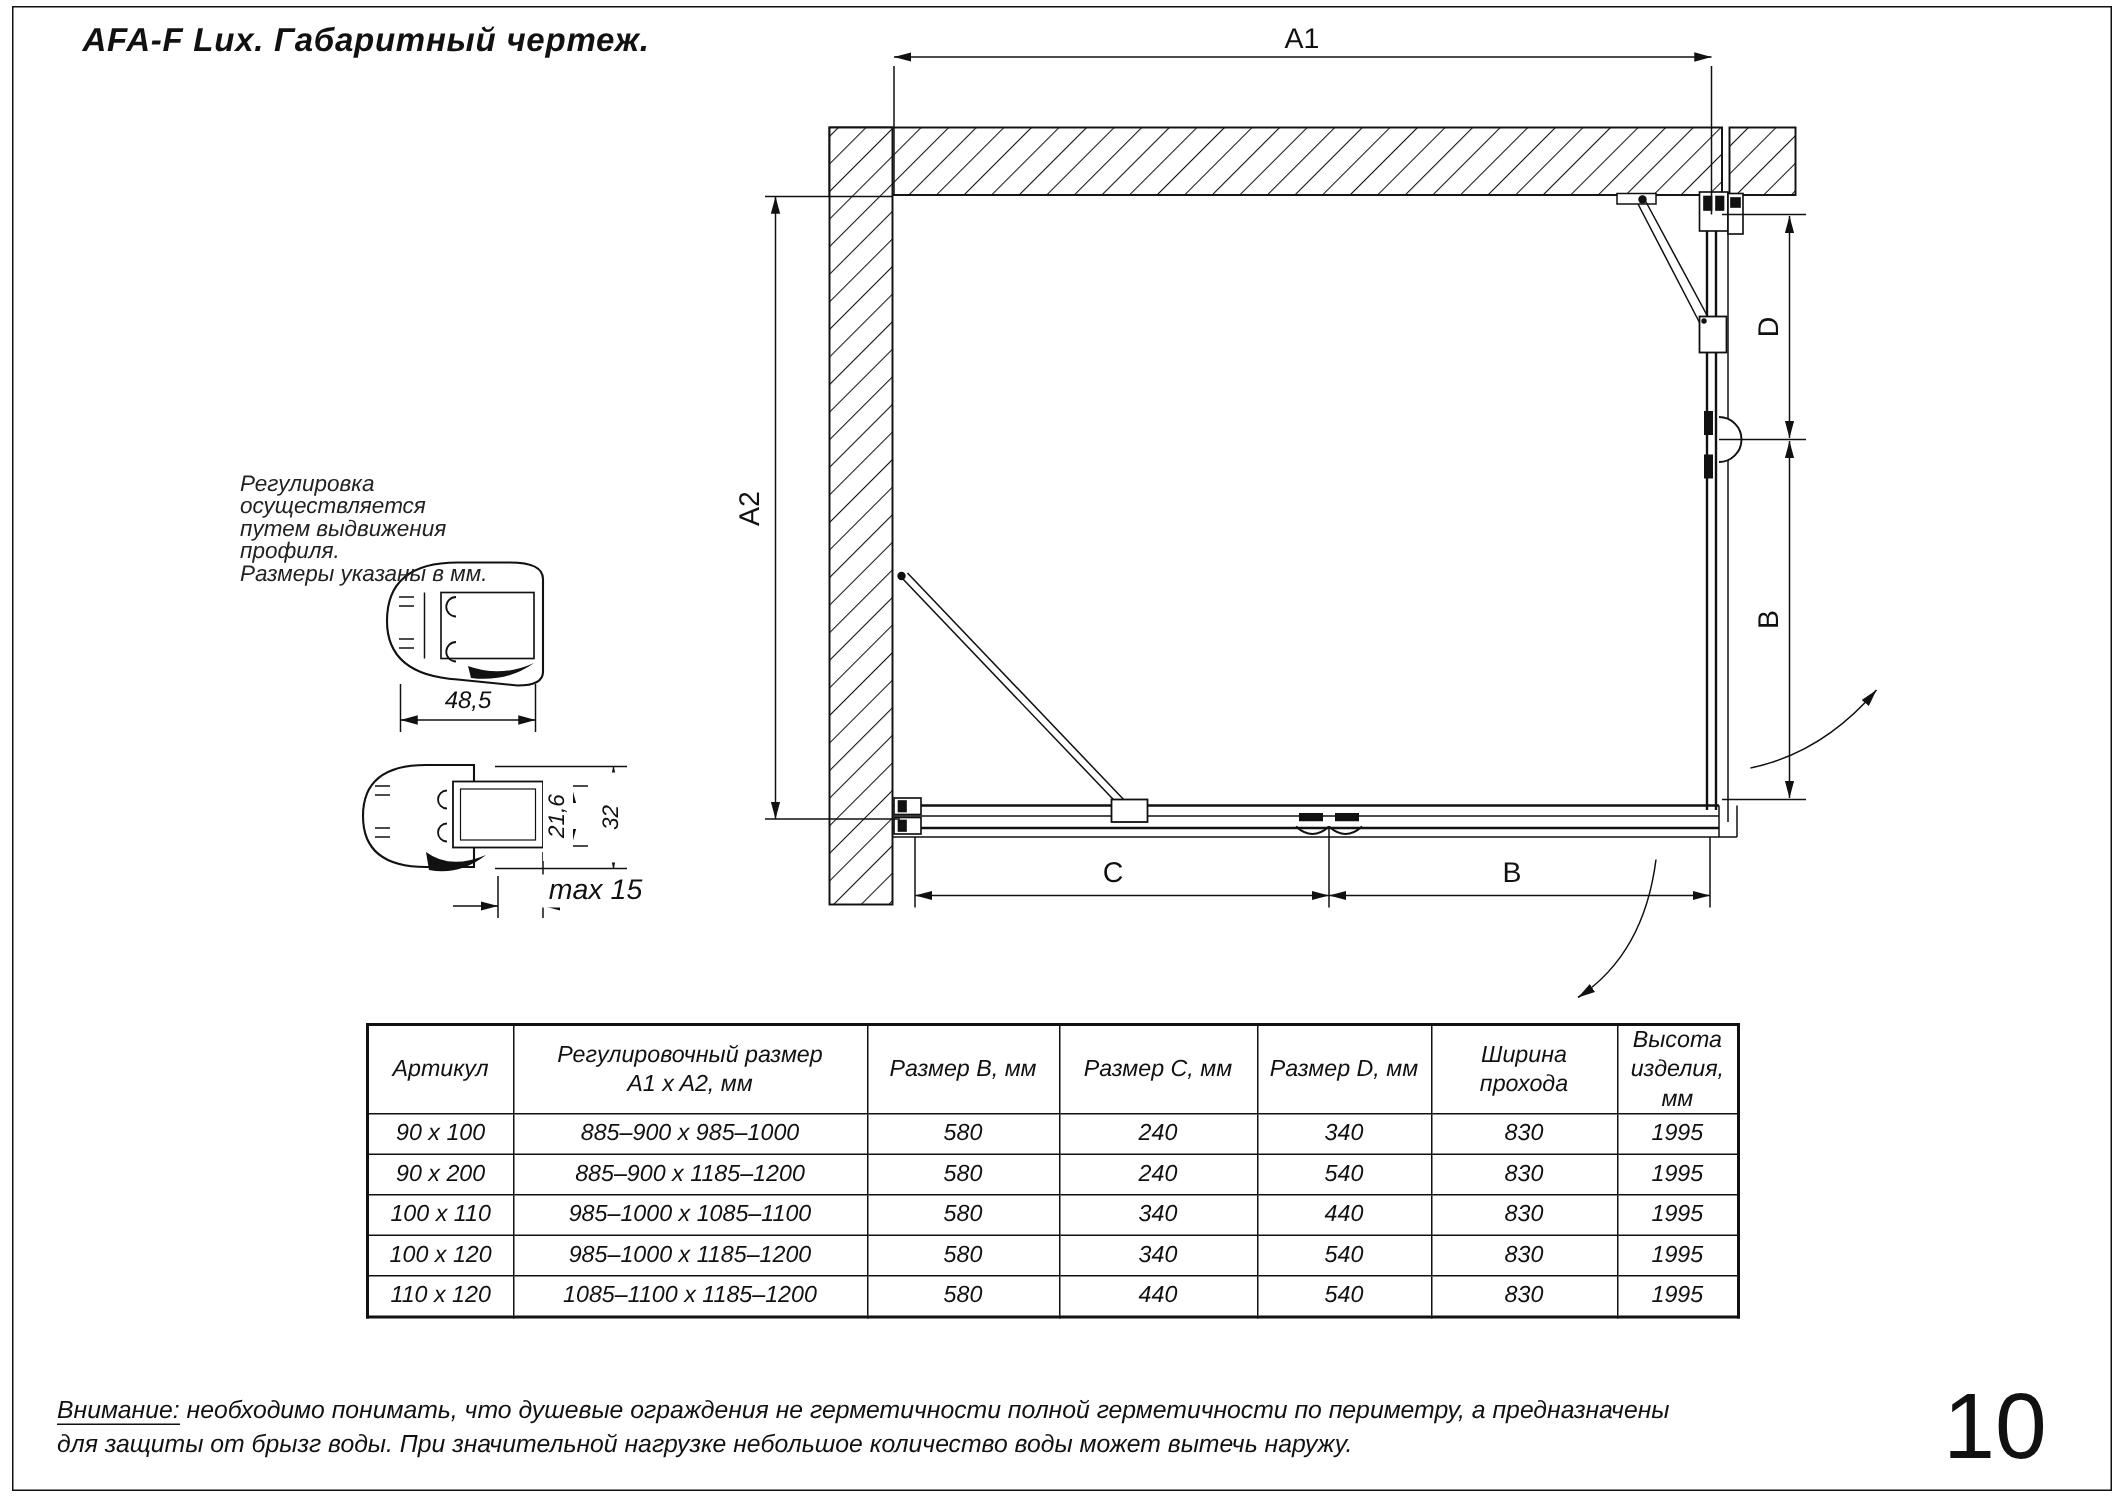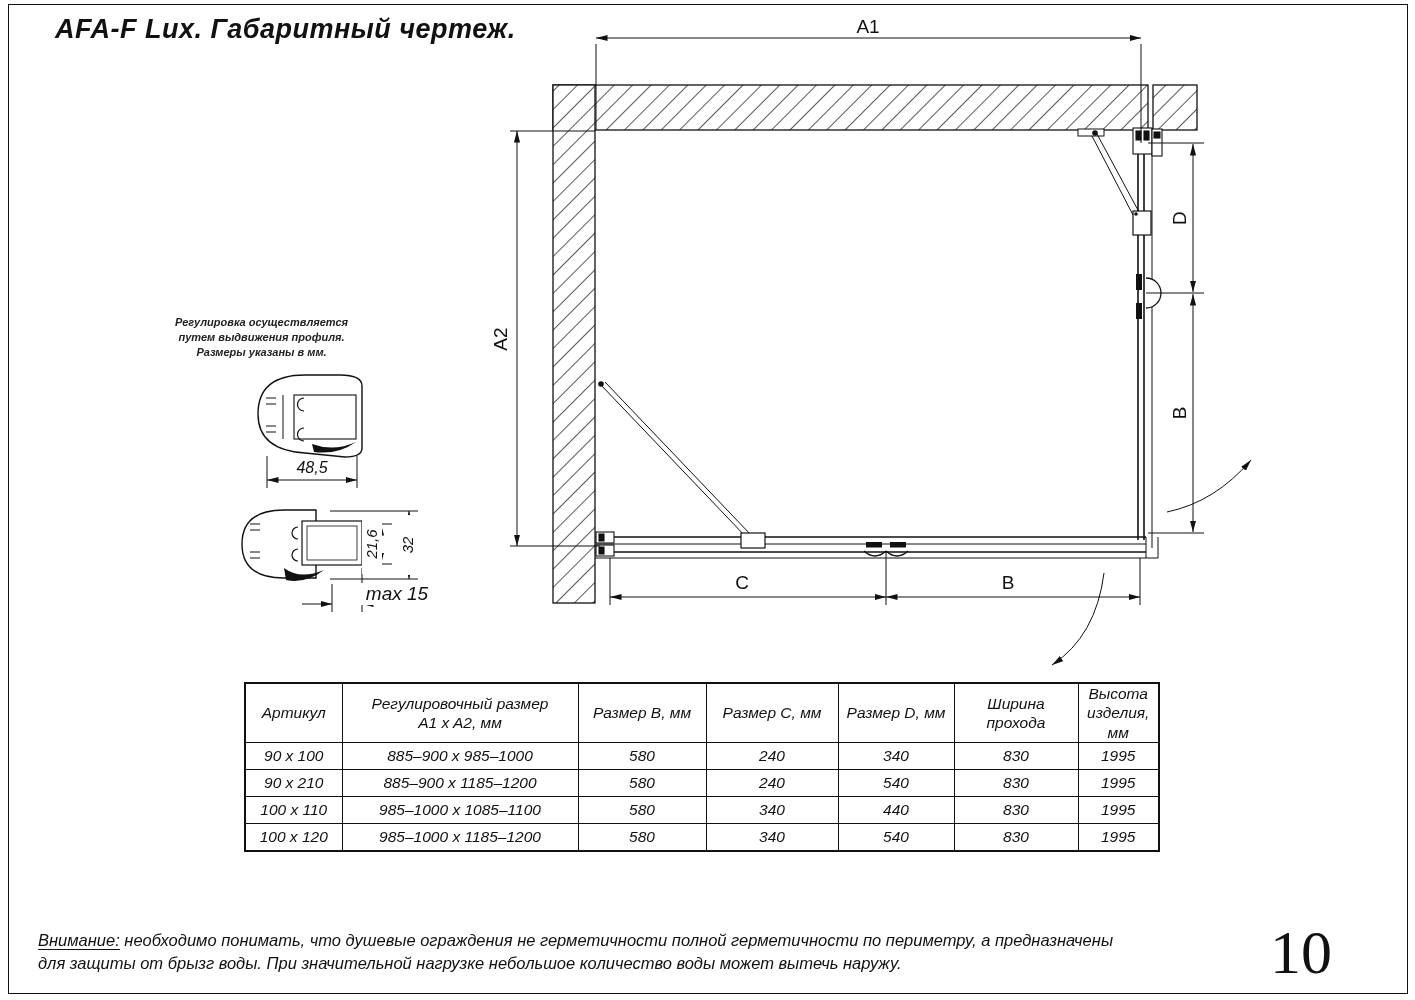--- a/index.html
+++ b/index.html
@@ -1,36 +1,36 @@
 <!DOCTYPE html>
 <html><head>
 <meta charset="utf-8">
 <style>
   html,body{margin:0;padding:0;background:#fff;}
   #page{position:relative;width:1415px;height:1000px;background:#fff;overflow:hidden;
         font-family:"Liberation Sans",sans-serif;color:#111;}
   .frame{position:absolute;left:8px;top:4px;width:1398px;height:988px;border:1px solid #111;}
-  .title{position:absolute;left:55px;top:14px;font-size:27px;font-style:italic;font-weight:600;letter-spacing:.5px;}
+  .title{position:absolute;left:55px;top:14px;font-size:22px;font-style:italic;font-weight:600;letter-spacing:.5px;}
   svg{position:absolute;left:0;top:0;}
   .dimlbl{position:absolute;width:40px;height:22px;line-height:22px;text-align:center;
           font-size:19px;color:#111;}
   .rot{transform:rotate(-90deg);background:#fff;}
   .pdim{position:absolute;text-align:center;font-style:italic;background:#fff;}
-  .note{position:absolute;left:160px;top:315px;width:203px;text-align:center;
-        font-size:11px;font-style:italic;line-height:15px;color:#222;font-weight:bold;}
+  .note{position:absolute;left:160px;top:315px;width:203px;text-align:left;
+        font-size:15px;font-style:italic;line-height:15px;color:#222;}
   table.dims{position:absolute;left:244px;top:682px;width:914px;border-collapse:collapse;
         table-layout:fixed;border:2px solid #111;font-style:italic;}
   table.dims th,table.dims td{border:1.2px solid #111;text-align:center;vertical-align:middle;
         font-weight:normal;font-size:15.5px;padding:0;color:#111;}
   table.dims th{white-space:pre-line;line-height:1.25;}
   .warn{position:absolute;left:38px;top:929px;width:1120px;font-size:16.5px;font-style:italic;
         line-height:23px;color:#111;}
   .warn .u{border-bottom:1.4px solid #111;}
-  .pagenum{position:absolute;left:1270px;top:920px;width:120px;text-align:left;
-        font-size:62px;line-height:64px;color:#111;font-family:Liberation Serif, serif;}
+  .pagenum{position:absolute;left:1270px;top:920px;width:120px;text-align:center;
+        font-size:62px;line-height:64px;color:#111;}
 </style>
 </head>
 <body>
 
 <div id="page">
   <div class="frame"></div>
 
   <div class="title">AFA-F Lux. Габаритный чертеж.</div>
 
   <svg width="1415" height="1000" viewBox="0 0 1415 1000">
@@ -227,21 +227,21 @@
     <tr style="height:27px">
       <td>90 x 100</td>
       <td>885–900 x 985–1000</td>
       <td>580</td>
       <td>240</td>
       <td>340</td>
       <td>830</td>
       <td>1995</td>
     </tr>
     <tr style="height:27px">
-      <td>90 x 210</td>
+      <td>90 x 200</td>
       <td>885–900 x 1185–1200</td>
       <td>580</td>
       <td>240</td>
       <td>540</td>
       <td>830</td>
       <td>1995</td>
     </tr>
     <tr style="height:27px">
       <td>100 x 110</td>
       <td>985–1000 x 1085–1100</td>
@@ -249,20 +249,29 @@
       <td>340</td>
       <td>440</td>
       <td>830</td>
       <td>1995</td>
     </tr>
     <tr style="height:27px">
       <td>100 x 120</td>
       <td>985–1000 x 1185–1200</td>
       <td>580</td>
       <td>340</td>
+      <td>540</td>
+      <td>830</td>
+      <td>1995</td>
+    </tr>
+    <tr style="height:27px">
+      <td>110 x 120</td>
+      <td>1085–1100 x 1185–1200</td>
+      <td>580</td>
+      <td>440</td>
       <td>540</td>
       <td>830</td>
       <td>1995</td>
     </tr>
   </tbody>
     </table>
 
   <div class="warn">
     <div><span class="u">Внимание:</span><span> необходимо понимать, что душевые ограждения не герметичности полной герметичности по периметру, а предназначены</span></div>
     <div>для защиты от брызг воды. При значительной нагрузке небольшое количество воды может вытечь наружу.</div>

